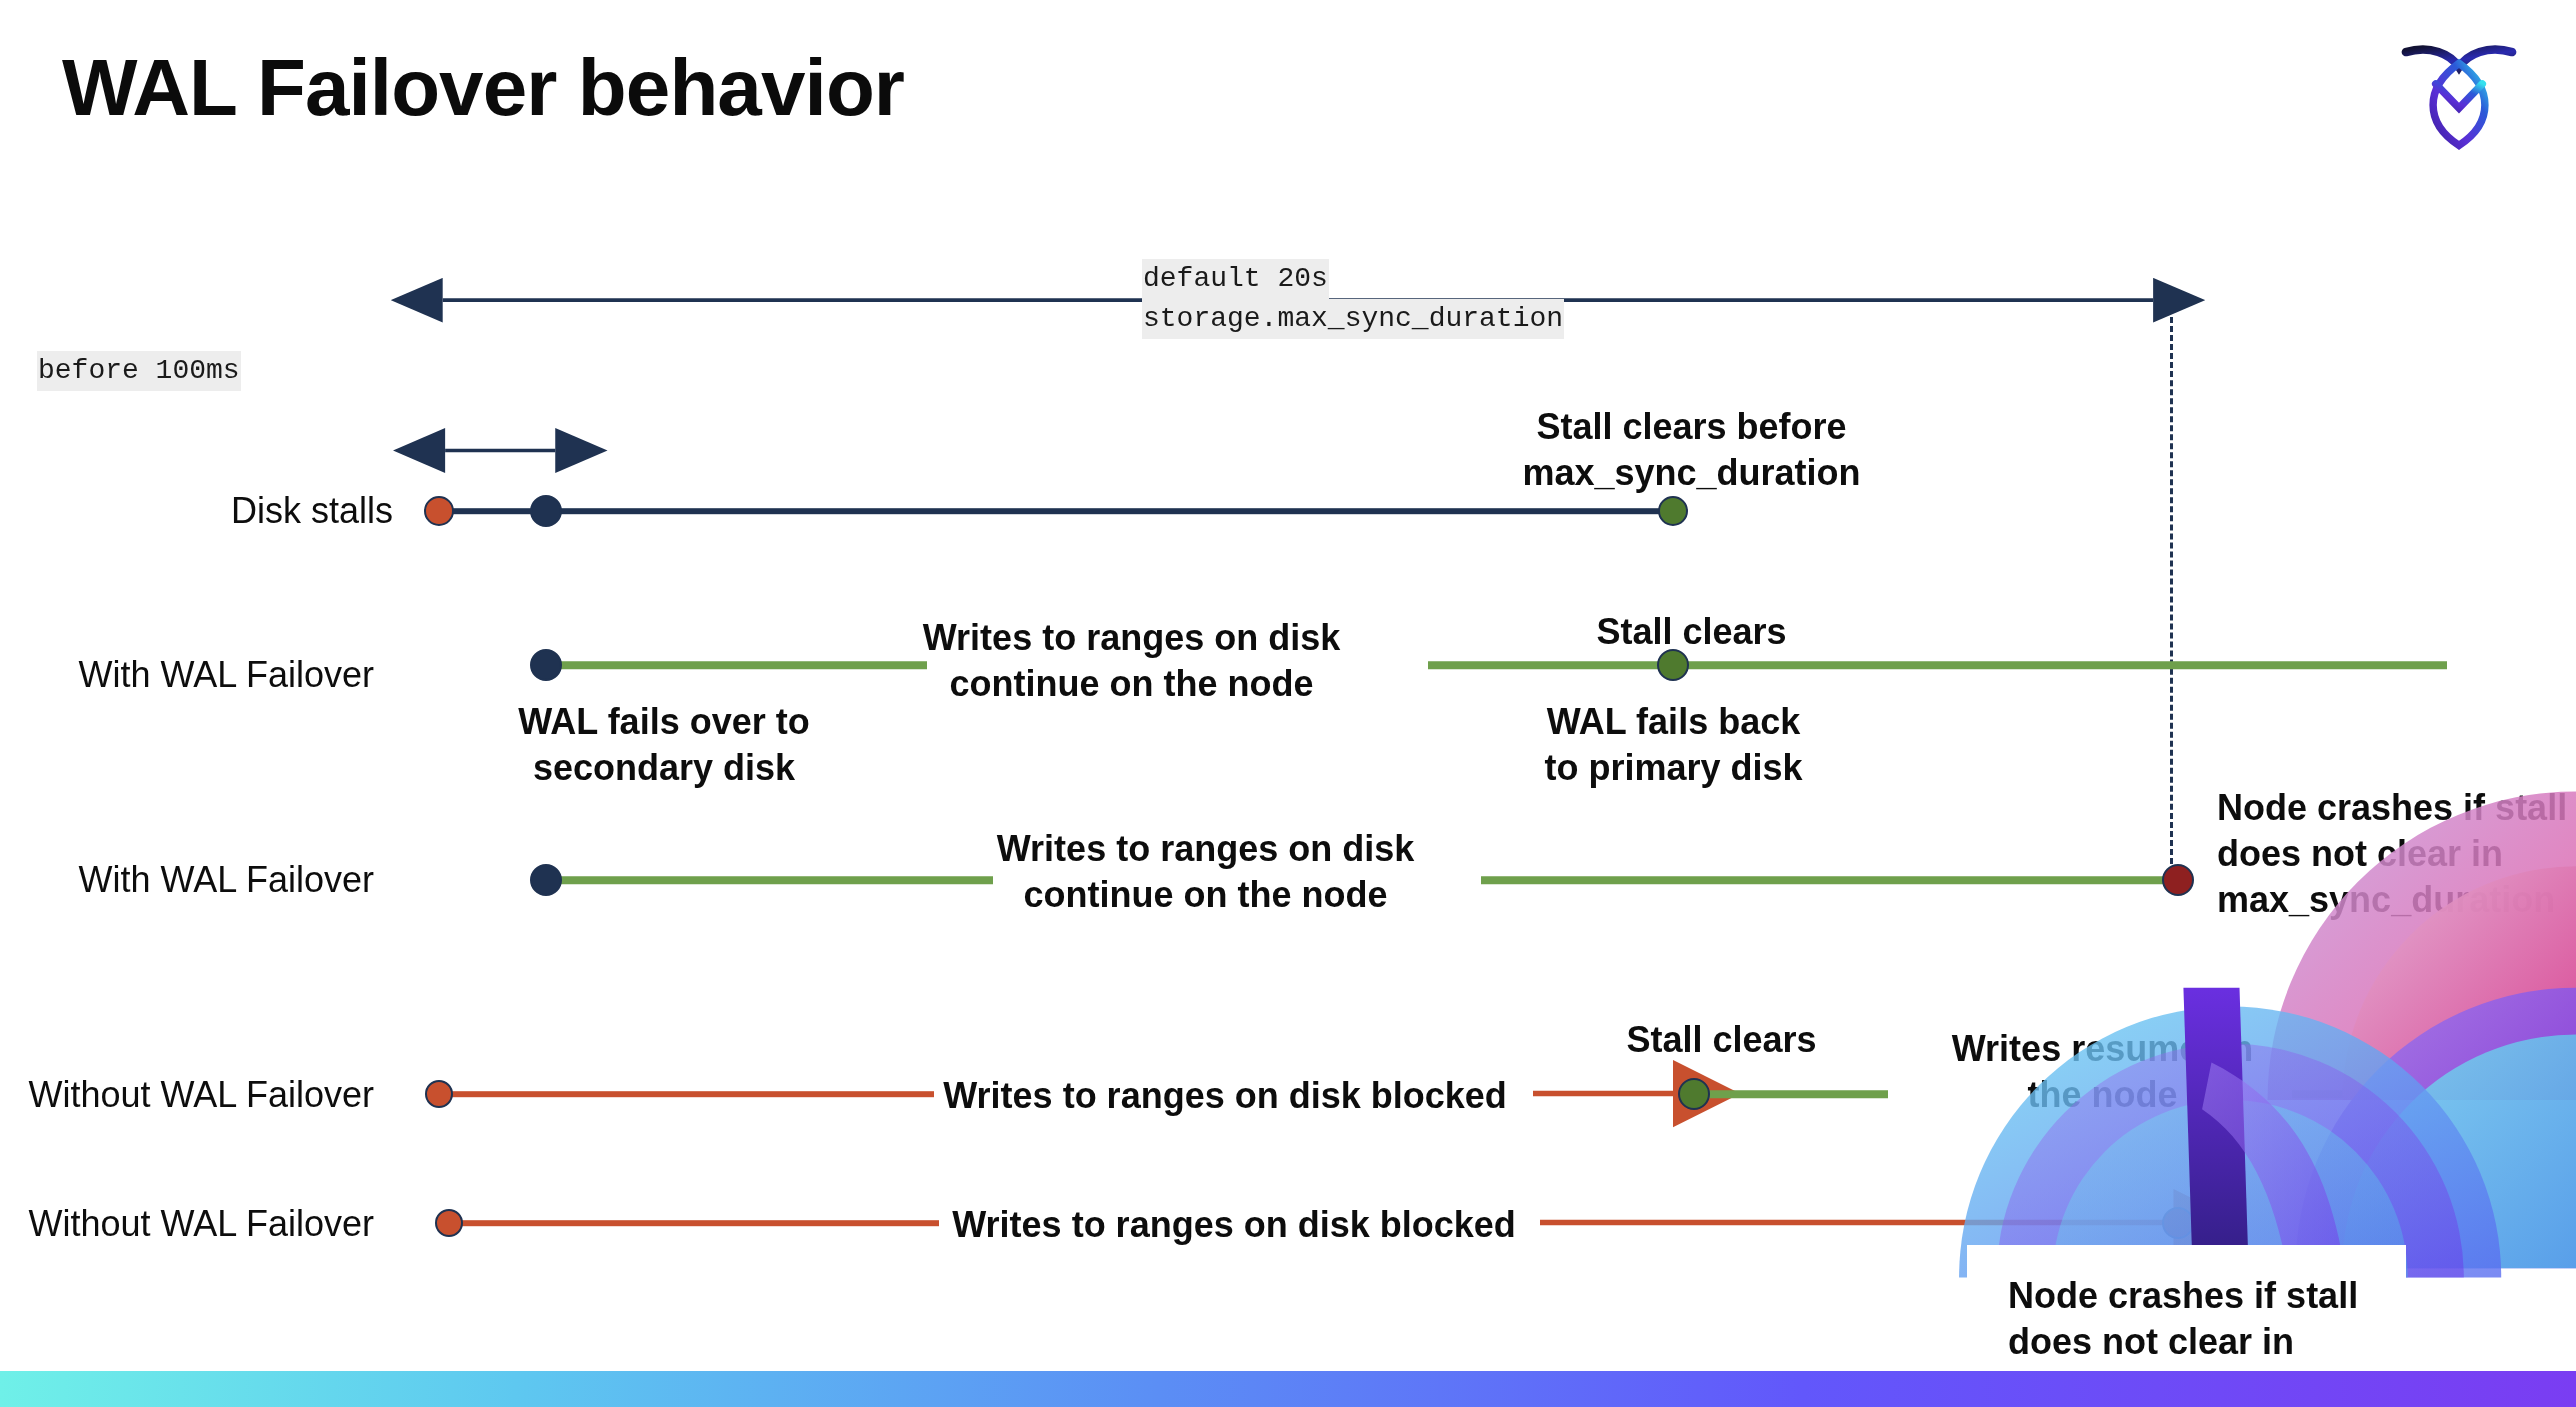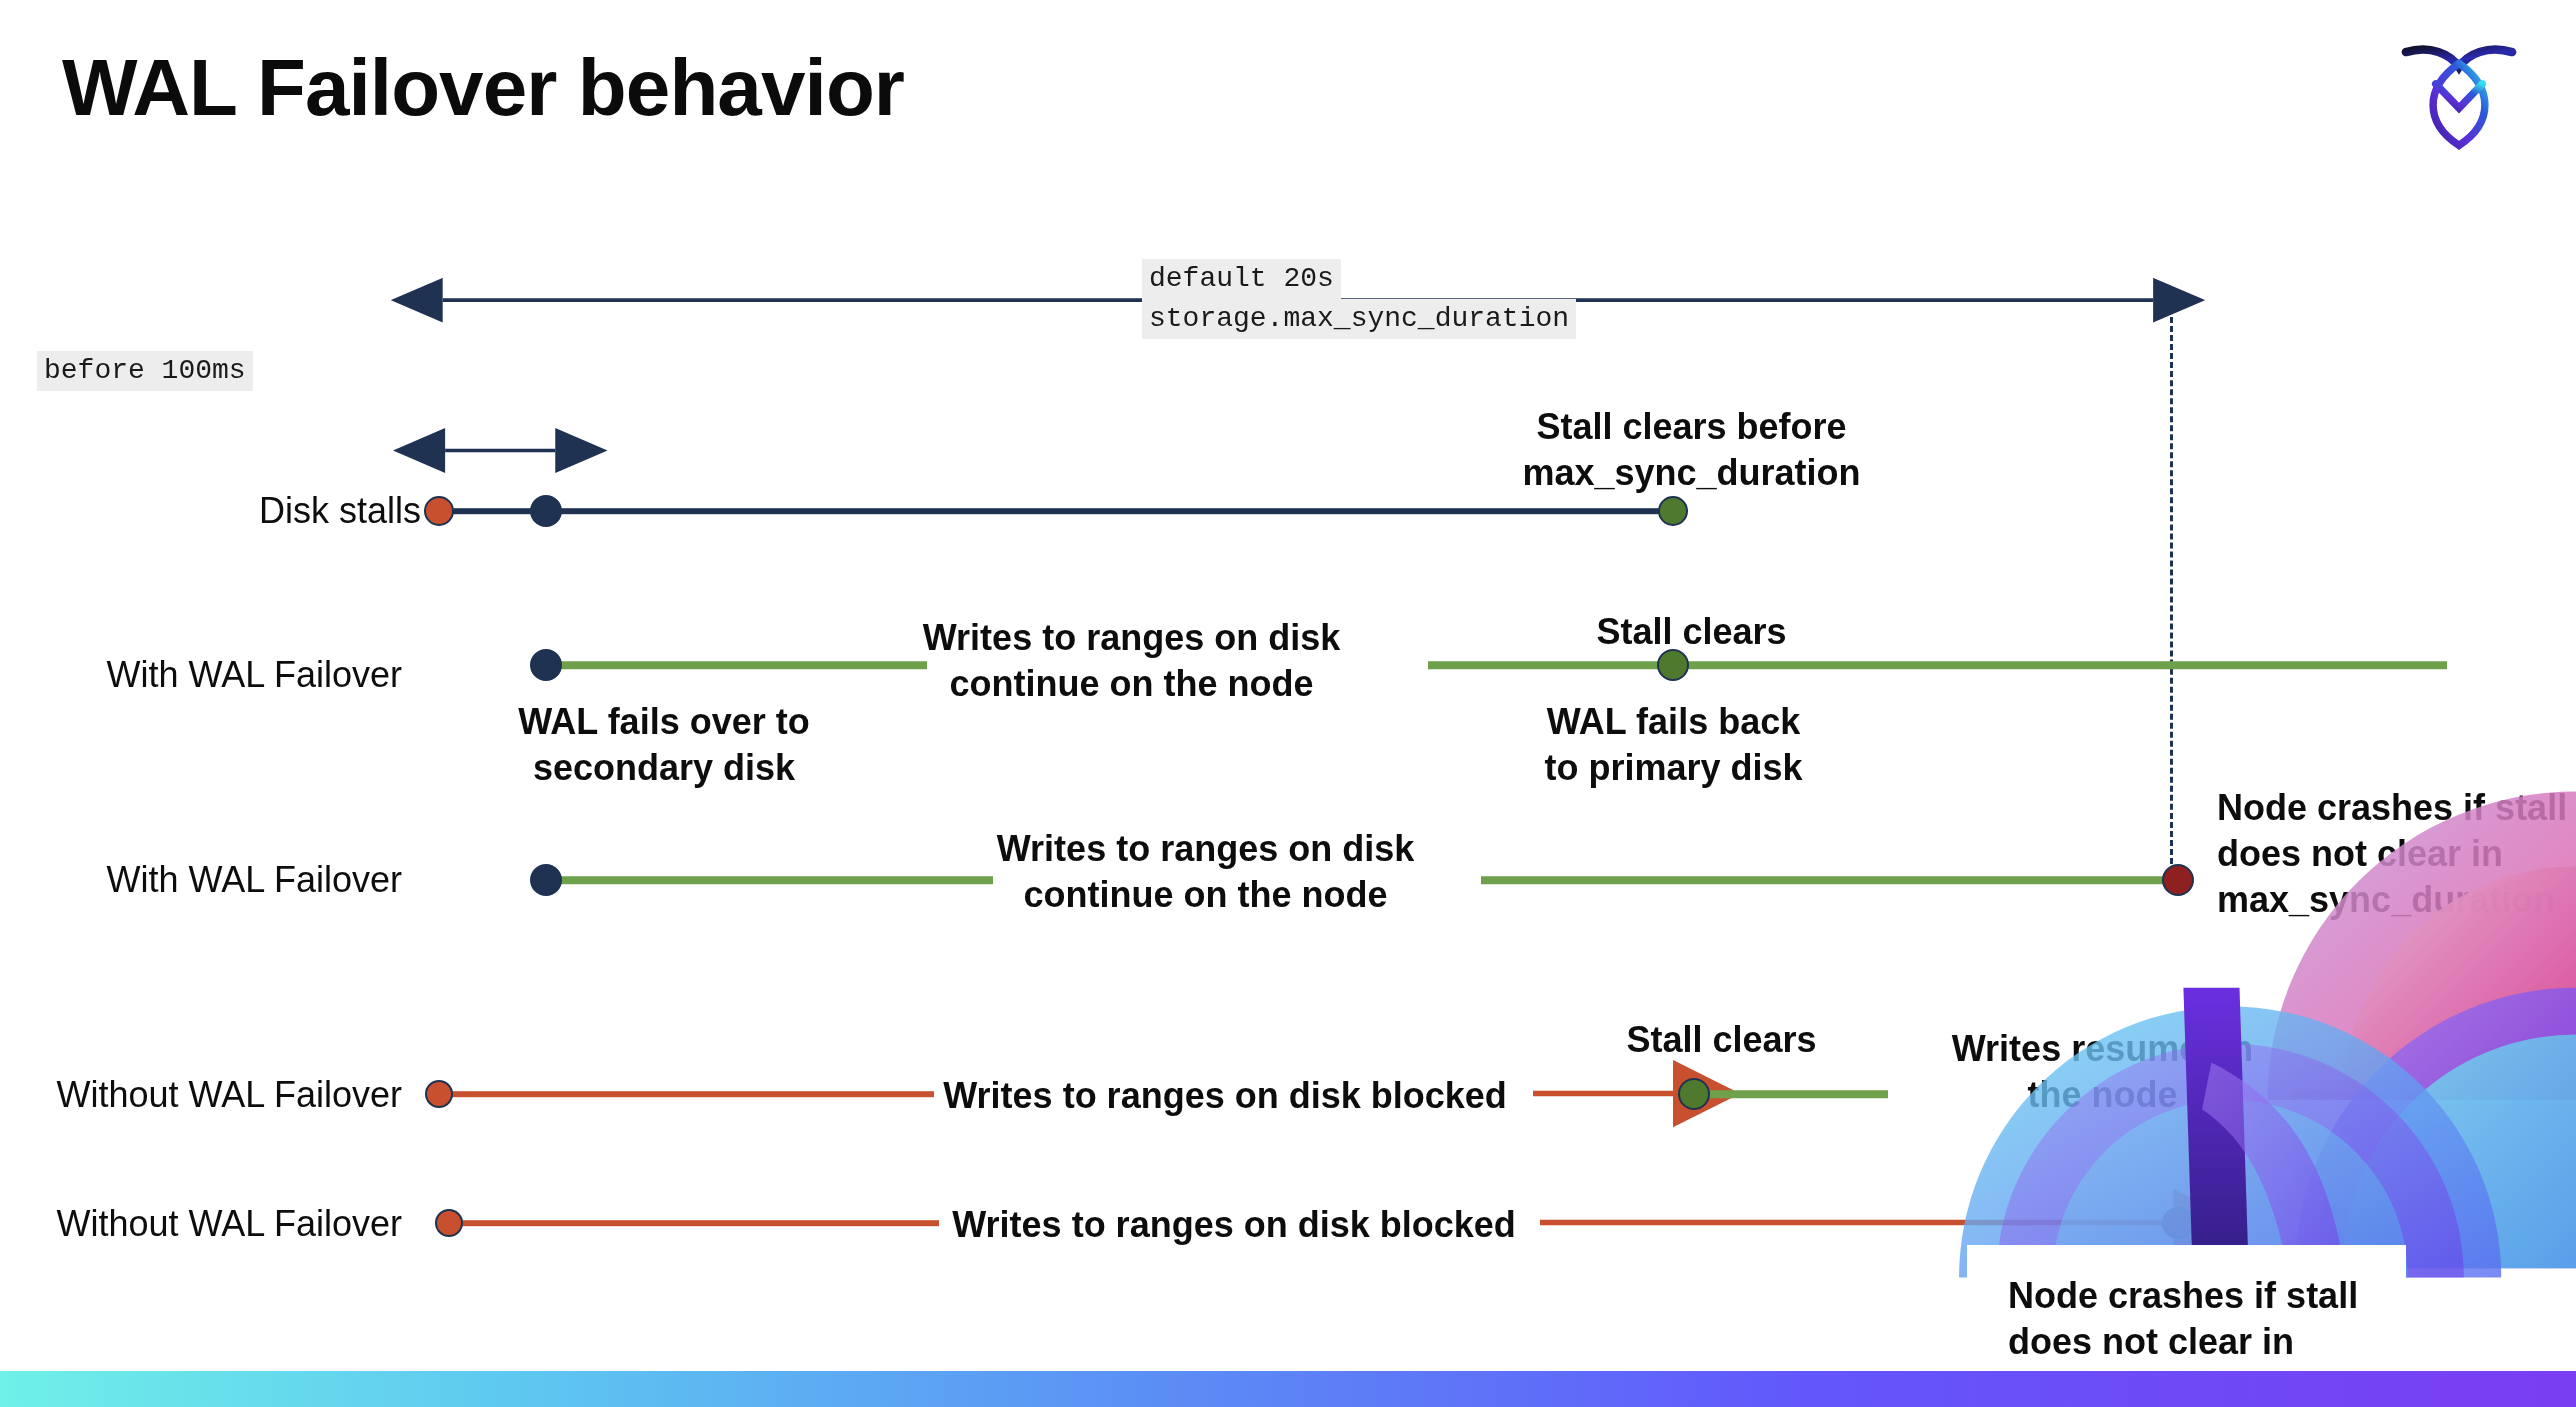--- a/index.html
+++ b/index.html
@@ -16,27 +16,27 @@
     letter-spacing:-0.9px;line-height:1.08;white-space:nowrap;
   }
   
   #logo{position:absolute;left:2389px;top:26px;width:140px;height:140px;}
   
   .code-chip{
     position:absolute;
     font-family:"Liberation Mono","DejaVu Sans Mono",monospace;
     font-size:28px;color:#1a1a1a;line-height:1.42;white-space:nowrap;
   }
-  .code-chip span{background:#ededed;display:inline-block;padding:0 7px;font-family:Liberation Mono, monospace;}
+  .code-chip span{background:#ededed;display:inline-block;padding:0 1px;font-family:Liberation Mono, monospace;}
   
   .row-label{
     position:absolute;font-size:36px;color:#0d0d0d;white-space:nowrap;
     transform:translateY(-50%);
   }
-  .row-label.right{text-align:right;padding-left:28px;}
+  .row-label.right{text-align:right;}
   
   .annot{
     position:absolute;font-size:36px;color:#0d0d0d;line-height:1.28;
     text-align:center;white-space:pre-line;font-weight:bold;
   }
   .annot.left-align{text-align:left;}
   
   .seg{position:absolute;transform:translateY(-50%);}
   .seg.navy{background:#1f3251;}
   .seg.green{background:#6fa04c;}

